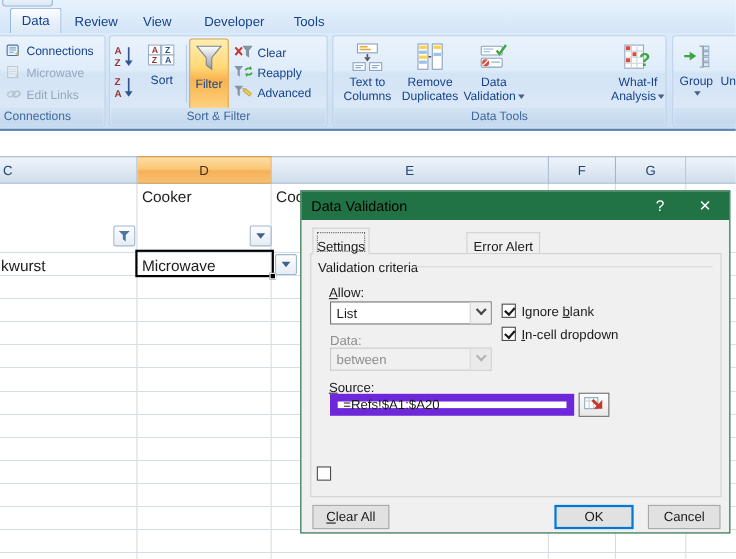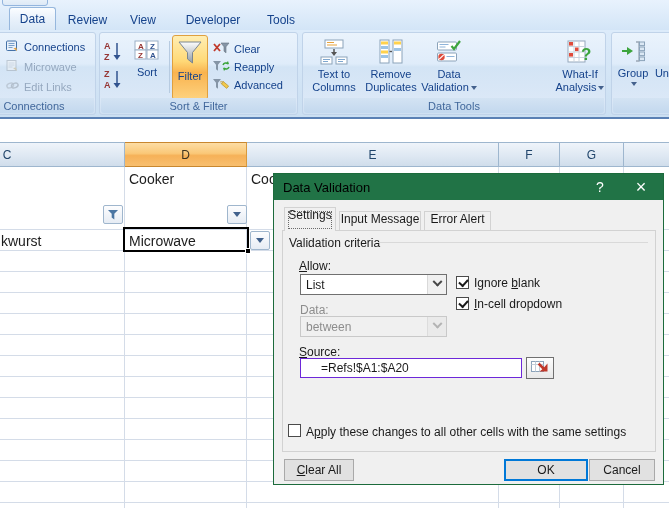--- a/index.html
+++ b/index.html
@@ -58,40 +58,40 @@
 .fillh{position:absolute;left:245px;top:248px;width:6px;height:6px;background:#000;border:1px solid #fff}
 
 
 .dlg{position:absolute;left:273px;top:173px;width:391px;height:312px;background:#f0f0f0;
   border:1px solid #1c6b3c;font-size:12px;color:#1a1a1a;z-index:10}
 .dlg-title{position:absolute;left:0;top:0;right:0;height:26px;background:#217346;color:#000000;
   display:flex;align-items:center;padding-left:9px;font-size:13px}
 .tbtn{position:absolute;top:0;height:26px;color:#fff;display:flex;align-items:center;
   justify-content:center}
 .dtab{position:absolute;background:#f0f0f0;border:1px solid #d2d2d2;border-bottom:none;
-  display:flex;align-items:flex-start;justify-content:center;white-space:nowrap}
+  display:flex;align-items:flex-end;justify-content:center;white-space:nowrap}
 .dtab.active{z-index:2}
 .dtab.active::after{content:"";position:absolute;left:3px;right:3px;top:3px;bottom:2px;
   border:1px dotted #6a6a6a}
 .panel{position:absolute;left:8px;top:56px;width:374px;height:222px;border:1px solid #d2d2d2;
   background:#f0f0f0}
 .dlbl{position:absolute;white-space:nowrap}
 .dlbl.gray{color:#8d8d8d}
 .rule{position:absolute;height:1px;background:#d9d9d9}
 .combo{position:absolute;background:#fff;border:1px solid #707070;display:flex;
   align-items:center;padding-left:5px;white-space:nowrap}
 .carr{position:absolute;top:0;right:0;bottom:0;width:19px;background:#f0f0f0;
   border-left:1px solid #d9d9d9;display:flex;align-items:center;justify-content:center}
 .chev{width:7px;height:7px;border-right:2px solid #474747;border-bottom:2px solid #474747;
   transform:rotate(45deg) translate(-2px,-2px)}
 .combo.dis{background:#f0f0f0;border-color:#c9c9c9;color:#8d8d8d}
 .combo.dis .carr{background:#eaeaea;border-left-color:#dcdcdc}
 .combo.dis .chev{border-color:#b3b3b3}
-.tinput{position:absolute;background:#fff;border:1px solid #6d28d9;display:flex;
-  align-items:center;padding-left:20px;white-space:nowrap}
+.tinput{position:absolute;background:#fff;border:7px solid #6d28d9;display:flex;
+  align-items:center;padding-left:5px;white-space:nowrap}
 .pick{position:absolute;background:linear-gradient(#fdfdfd,#e8e8e8);border:1px solid #707070;
   display:flex;align-items:center;justify-content:center}
 .cbx{position:absolute;width:13px;height:13px;background:#fff;border:1px solid #4a4a4a}
 .cbx.checked::after{content:"";position:absolute;left:1.5px;top:2px;width:7px;height:4px;
   border-left:2px solid #1a1a1a;border-bottom:2px solid #1a1a1a;transform:rotate(-48deg)}
 .dbtn{position:absolute;height:22px;background:#e1e1e1;border:1px solid #a9a9a9;
   display:flex;align-items:center;justify-content:center;white-space:nowrap}
 .dbtn.default{border:2px solid #0078d7}
 </style>
 </head>
@@ -365,23 +365,20 @@
     <div class="tbtn" style="left:312px;width:28px;font-size:14px">
         <span>?</span>
       </div>
     <div class="tbtn" style="left:350px;width:34px;font-size:18px">
         <span>×</span>
       </div>
 
     <div class="dtab active" style="left:10px;top:33px;width:52px;height:24px">
         <span>Settings</span>
       </div>
-    <div class="dtab" style="left:65px;top:37px;width:82px;height:20px">
-        <span>Input Message</span>
-      </div>
     <div class="dtab" style="left:150px;top:37px;width:67px;height:20px">
         <span>Error Alert</span>
       </div>
 
     <div class="panel"></div>
 
     <div class="dlbl" style="left:15px;top:62px">Validation criteria</div>
     <div class="rule" style="left:104px;top:68px;width:270px"></div>
 
     <div class="dlbl" style="left:25px;top:85px"><u>A</u>llow:</div>
@@ -411,26 +408,25 @@
     </div>
     <div class="pick" style="left:252px;top:183px;width:28px;height:22px">
       <span><svg width="18" height="14">
             <rect x="0.5" y="1.5" width="12" height="10" fill="#fff" stroke="#8ba3ba"></rect>
             <path d="M0.5 4.5h12M4.5 1.5v10M8.5 1.5v10" stroke="#c3cdd8"></path>
             <path d="M16.5 3.5v8h-8l2.8-2.3-4.6-4.6 1.9-1.9 4.6 4.6z" fill="#c0392b"></path>
           </svg></span>
     </div>
 
     <div class="cbx" style="left:14px;top:250px"></div>
-    <div class="dlbl" style="left:32px;top:251px">A<u>p</u>ply these changes to all other cells with the same settings</div>
 
     <div class="dbtn" style="left:10px;top:285px;width:70px">
         <span><u>C</u>lear All</span>
       </div>
-    <div class="dbtn default" style="left:230px;top:285px;width:84px">
+    <div class="dbtn default" style="left:230px;top:285px;width:72px">
         <span>OK</span>
       </div>
     <div class="dbtn" style="left:315px;top:285px;width:66px">
         <span>Cancel</span>
       </div>
   </div>
 
 </div>
 
 </body></html>

